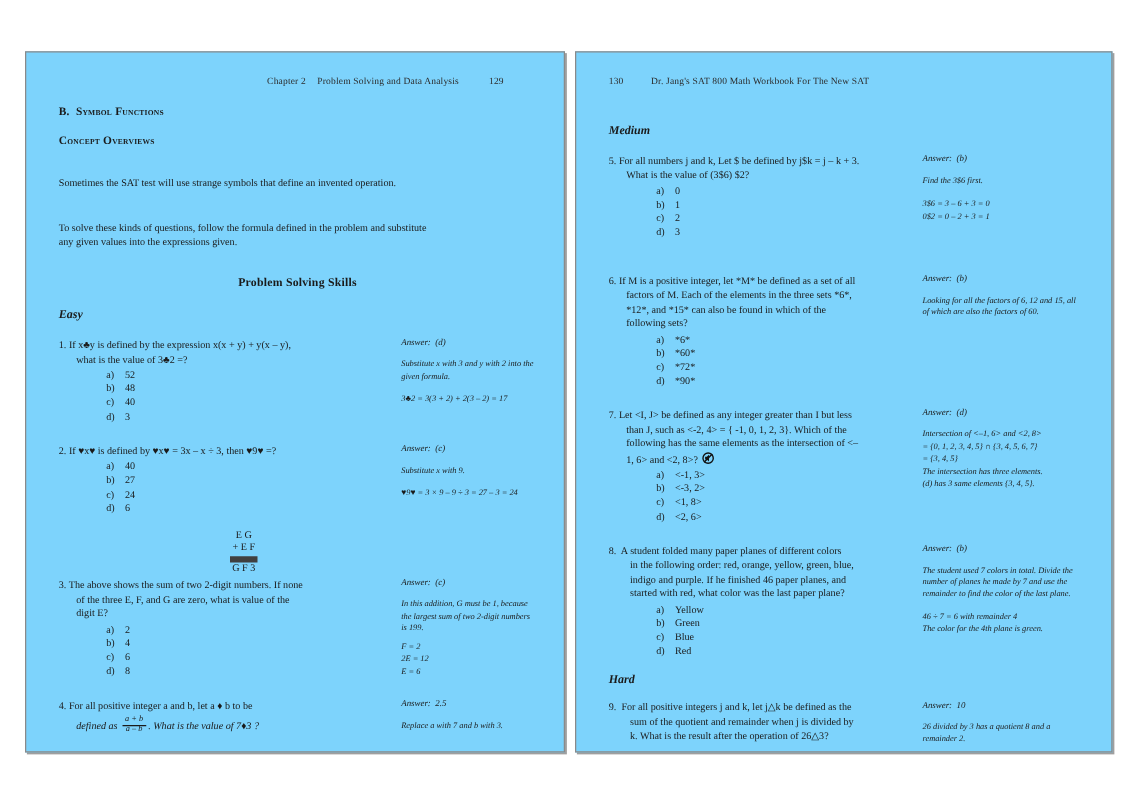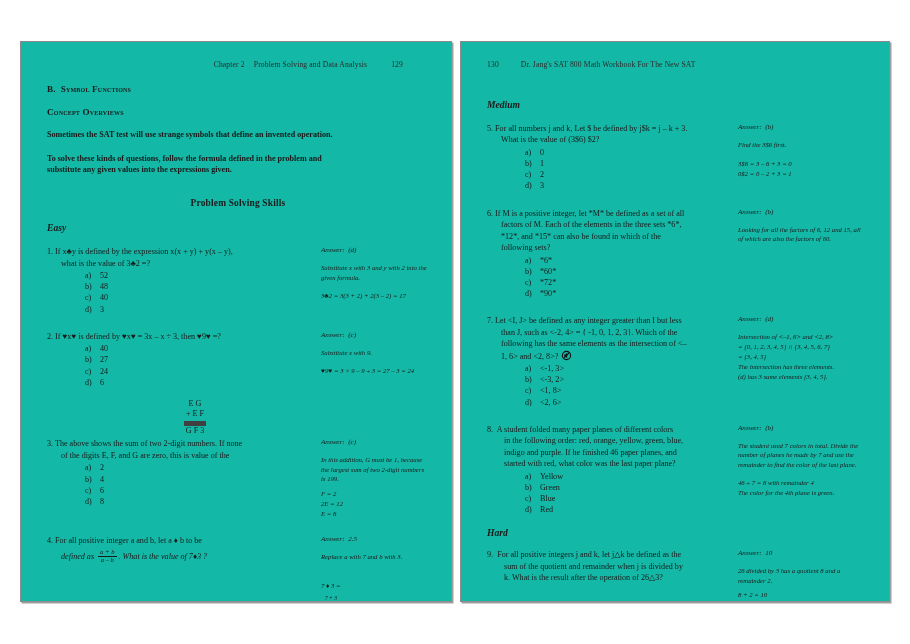--- a/index.html
+++ b/index.html
@@ -14,21 +14,21 @@
     font-family: "Liberation Serif", "DejaVu Serif", serif;
     color: #1a1a1a;
   }
   .spread {
     position: relative;
     width: 910px;
     height: 644px;
   }
   .page {
     position: absolute;
-    background: #14b8a6;
+    background: #7dd3fc;
     border: 1px solid #8a8a8a;
     box-shadow: 1.5px 1.5px 0 rgba(80,80,80,0.55);
     box-sizing: border-box;
     overflow: hidden;
   }
   .page-left  { left: 20px;  top: 41px; width: 432px; height: 561px; }
   .page-right { left: 460px; top: 41px; width: 430px; height: 561px; }
 
   .page-inner { position: relative; padding: 18px 22px 0 26px; }
 
@@ -57,23 +57,22 @@
   .h-sub {
     font-size: 9.1px;
     font-weight: bold;
     margin-top: 13px;
     font-variant: small-caps;
     letter-spacing: .2px;
   }
   .para {
     font-size: 8.1px;
     line-height: 1.45;
-    margin-top: 12px;
+    margin-top: 24px;
     max-width: 300px;
-    font-weight: bold;
   }
   .h-center {
     text-align: center;
     font-weight: bold;
     font-size: 9.4px;
     margin-top: 22px;
     letter-spacing: .2px;
   }
   .h-level {
     font-style: italic;
@@ -242,21 +241,22 @@
         <div><span class="r2">+ E F</span></div>
         <div>G F 3</div>
       </div>
 
       <div class="qrow" style="margin-top:1px">
         <div class="qmain">
           <div class="qnum-line">
             <span>3.</span>
             <span>The above shows the sum of two 2-digit numbers. If none</span>
           </div>
-          <div class="qnum-line" style="text-indent:0;padding-left:14px">of the digits E, F, and G are zero, this is value of the</div>
+          <div class="qnum-line" style="text-indent:0;padding-left:14px">of the three E, F, and G are zero, what is value of the</div>
+          <div class="qnum-line" style="text-indent:0;padding-left:14px">digit E?</div>
           <ul class="choices">
             <li><span class="lbl">a)</span><span>2</span></li>
             <li><span class="lbl">b)</span><span>4</span></li>
             <li><span class="lbl">c)</span><span>6</span></li>
             <li><span class="lbl">d)</span><span>8</span></li>
           </ul>
         </div>
         <div class="qans">
           <div class="ans-head">
             <span>Answer:</span>&nbsp;
@@ -330,21 +330,21 @@
           <div class="ans-head">
             <span>Answer:</span>&nbsp;
             <span class="val">(b)</span>
           </div>
           <div class="ans-note">Find the 3$6 first.</div>
           <div class="ans-calc">3$6 = 3 – 6 + 3 = 0
 0$2 = 0 – 2 + 3 = 1</div>
         </div>
       </div>
 
-      <div class="qrow" style="margin-top:16px">
+      <div class="qrow" style="margin-top:27px">
         <div class="qmain-r">
           <div class="qnum-line">
             <span>6.</span>
             <span>If M is a positive integer, let *M* be defined as a set of all</span>
           </div>
           <div class="qnum-line" style="text-indent:0;padding-left:14px">factors of M. Each of the elements in the three sets *6*,</div>
           <div class="qnum-line" style="text-indent:0;padding-left:14px">*12*, and *15* can also be found in which of the</div>
           <div class="qnum-line" style="text-indent:0;padding-left:14px">following sets?</div>
           <ul class="choices">
             <li><span class="lbl">a)</span><span>*6*</span></li>

